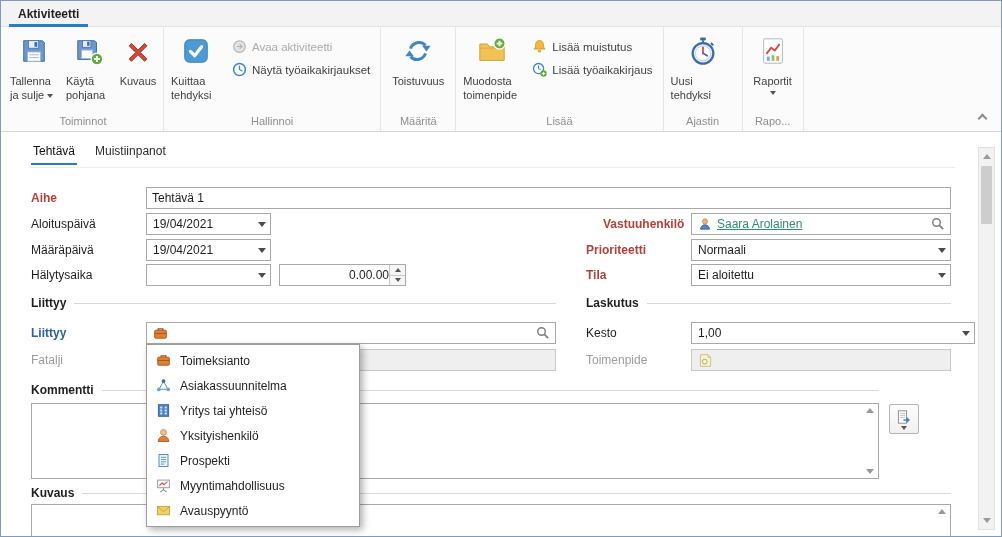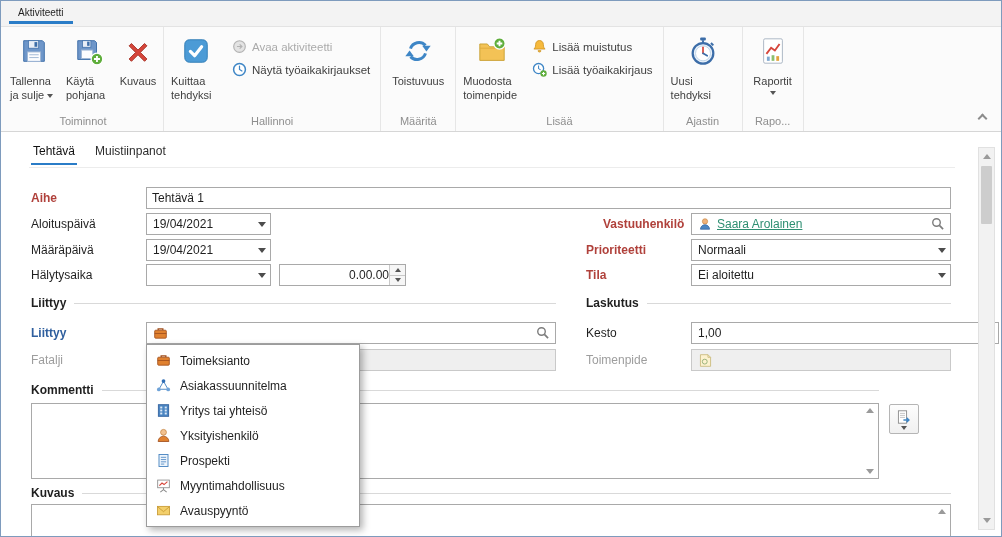--- a/index.html
+++ b/index.html
@@ -1,21 +1,21 @@
 <!DOCTYPE html>
 <html><head>
 <meta charset="utf-8">
 <style>
 *{margin:0;padding:0;box-sizing:border-box;}
 html,body{background:#fff;}
 body{font-family:"Liberation Sans","DejaVu Sans",sans-serif;}
 .window{position:relative;width:1002px;height:537px;border:1px solid #7e9bbd;background:#fff;overflow:hidden;}
 
 .tabstrip{position:absolute;top:0;left:0;right:0;height:26px;background:#f3f3f3;border-bottom:1px solid #e3e3e3;}
-.ribbon-tab{position:absolute;left:8px;top:2px;padding:4px 9px 3px;font-size:10px;font-weight:normal;color:#1f1f1f;border-bottom:3px solid #2a7cc7;cursor:default;}
+.ribbon-tab{position:absolute;left:8px;top:2px;padding:4px 9px 3px;font-size:12px;font-weight:bold;color:#1f1f1f;border-bottom:3px solid #2a7cc7;cursor:default;}
 
 .ribbon{position:absolute;top:26px;left:0;right:0;height:105px;background:#fbfbfb;border-bottom:1px solid #d6d6d6;display:flex;align-items:stretch;padding-left:2px;}
 .rgroup{display:flex;flex-direction:column;border-right:1px solid #e6e6e6;}
 .rg-content{flex:1;display:flex;align-items:flex-start;padding:4px 3px 0;}
 .rg-label{text-align:center;font-size:11px;color:#8e8e8e;padding:0 6px 4px;white-space:nowrap;}
 .bigbtn{display:flex;flex-direction:column;align-items:center;padding:4px 3px 2px;border:1px solid transparent;border-radius:3px;cursor:default;}
 .bb-label{font-size:11px;color:#3f3f3f;line-height:1.25;margin-top:9px;}
 .chev{display:inline-block;width:0;height:0;border-left:3px solid transparent;border-right:3px solid transparent;border-top:4px solid #555;margin-left:3px;vertical-align:1px;}
 .chev.block{display:block;margin:2px auto 0;}
 .smallstack{display:flex;flex-direction:column;gap:4px;padding:6px 2px 0;}
@@ -350,21 +350,21 @@
       <span class="val"></span>
       <span class="icon mr5">
         <svg width="14" height="14" viewBox="0 0 16 16">
             <circle cx="6.3" cy="6.3" r="4.3" fill="none" stroke="#7d7d7d" stroke-width="1.6"></circle>
             <line x1="9.6" y1="9.6" x2="13.8" y2="13.8" stroke="#7d7d7d" stroke-width="2"></line>
           </svg>
       </span>
     </div>
 
     <div class="lab" style="left:585px;top:190px;">Kesto</div>
-    <div class="fld" style="left:690px;top:190px;width:308px;">
+    <div class="fld" style="left:690px;top:190px;width:284px;">
       <span class="val">1,00</span>
       <span class="dd-btn">
           <span class="tri-down"></span>
         </span>
     </div>
 
     <div class="lab dis" style="left:30px;top:217px;">Fatalji</div>
     <div class="fld dis" style="left:145px;top:217px;width:410px;"></div>
 
     <div class="lab dis" style="left:585px;top:217px;">Toimenpide</div>

